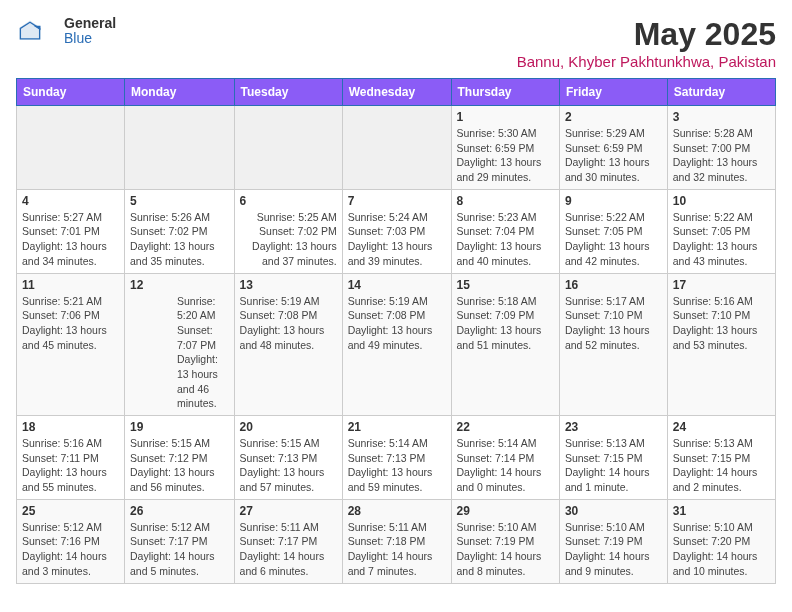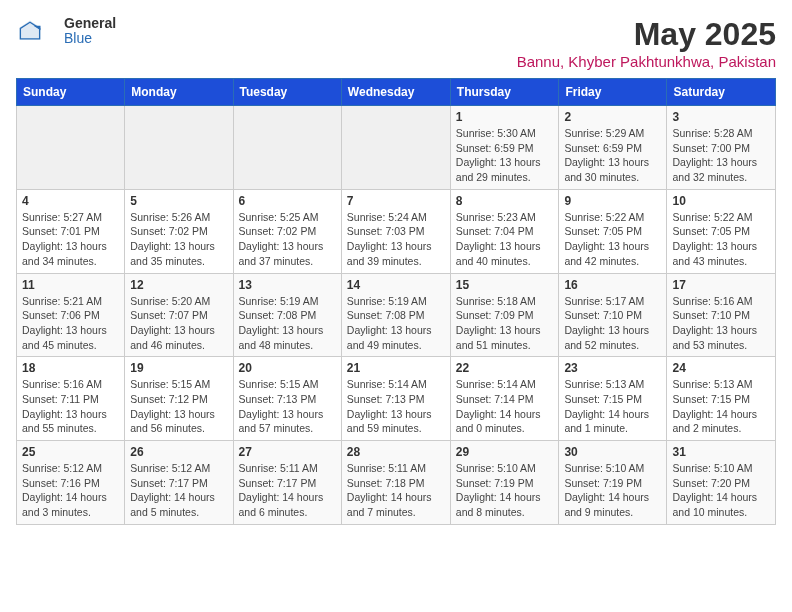--- a/index.html
+++ b/index.html
@@ -52,21 +52,21 @@
       font-size: 15px;
       color: #be185d;
       font-weight: normal;
     }
     table {
       width: 100%;
       border-collapse: collapse;
       font-size: 11px;
     }
     thead tr th {
-      background-color: #1d4ed8;
+      background-color: #8b5cf6;
       color: #fff;
       text-align: left;
       padding: 6px 6px;
       font-size: 12px;
       font-weight: bold;
       border: 1px solid #2a6db5;
     }
     tbody tr td {
       border: 1px solid #ccc;
       vertical-align: top;
@@ -165,21 +165,21 @@
         </td>
         <td>
           <span class="day-num">5</span>
           <div class="day-info" style="white-space: pre-line;">Sunrise: 5:26 AM
 Sunset: 7:02 PM
 Daylight: 13 hours
 and 35 minutes.</div>
         </td>
         <td>
           <span class="day-num">6</span>
-          <div class="day-info" style="white-space: pre-line;">Sunrise: 5:25 AM
+          <div class="day-info" style="white-space: pre-line; text-align: right;">Sunrise: 5:25 AM
 Sunset: 7:02 PM
 Daylight: 13 hours
 and 37 minutes.</div>
         </td>
         <td>
           <span class="day-num">7</span>
           <div class="day-info" style="white-space: pre-line;">Sunrise: 5:24 AM
 Sunset: 7:03 PM
 Daylight: 13 hours
 and 39 minutes.</div>
@@ -209,21 +209,21 @@
       <tr>
         <td>
           <span class="day-num">11</span>
           <div class="day-info" style="white-space: pre-line;">Sunrise: 5:21 AM
 Sunset: 7:06 PM
 Daylight: 13 hours
 and 45 minutes.</div>
         </td>
         <td>
           <span class="day-num">12</span>
-          <div class="day-info" style="white-space: pre-line;">Sunrise: 5:20 AM
+          <div class="day-info" style="white-space: pre-line; margin-left: 47px;">Sunrise: 5:20 AM
 Sunset: 7:07 PM
 Daylight: 13 hours
 and 46 minutes.</div>
         </td>
         <td>
           <span class="day-num">13</span>
           <div class="day-info" style="white-space: pre-line;">Sunrise: 5:19 AM
 Sunset: 7:08 PM
 Daylight: 13 hours
 and 48 minutes.</div>

